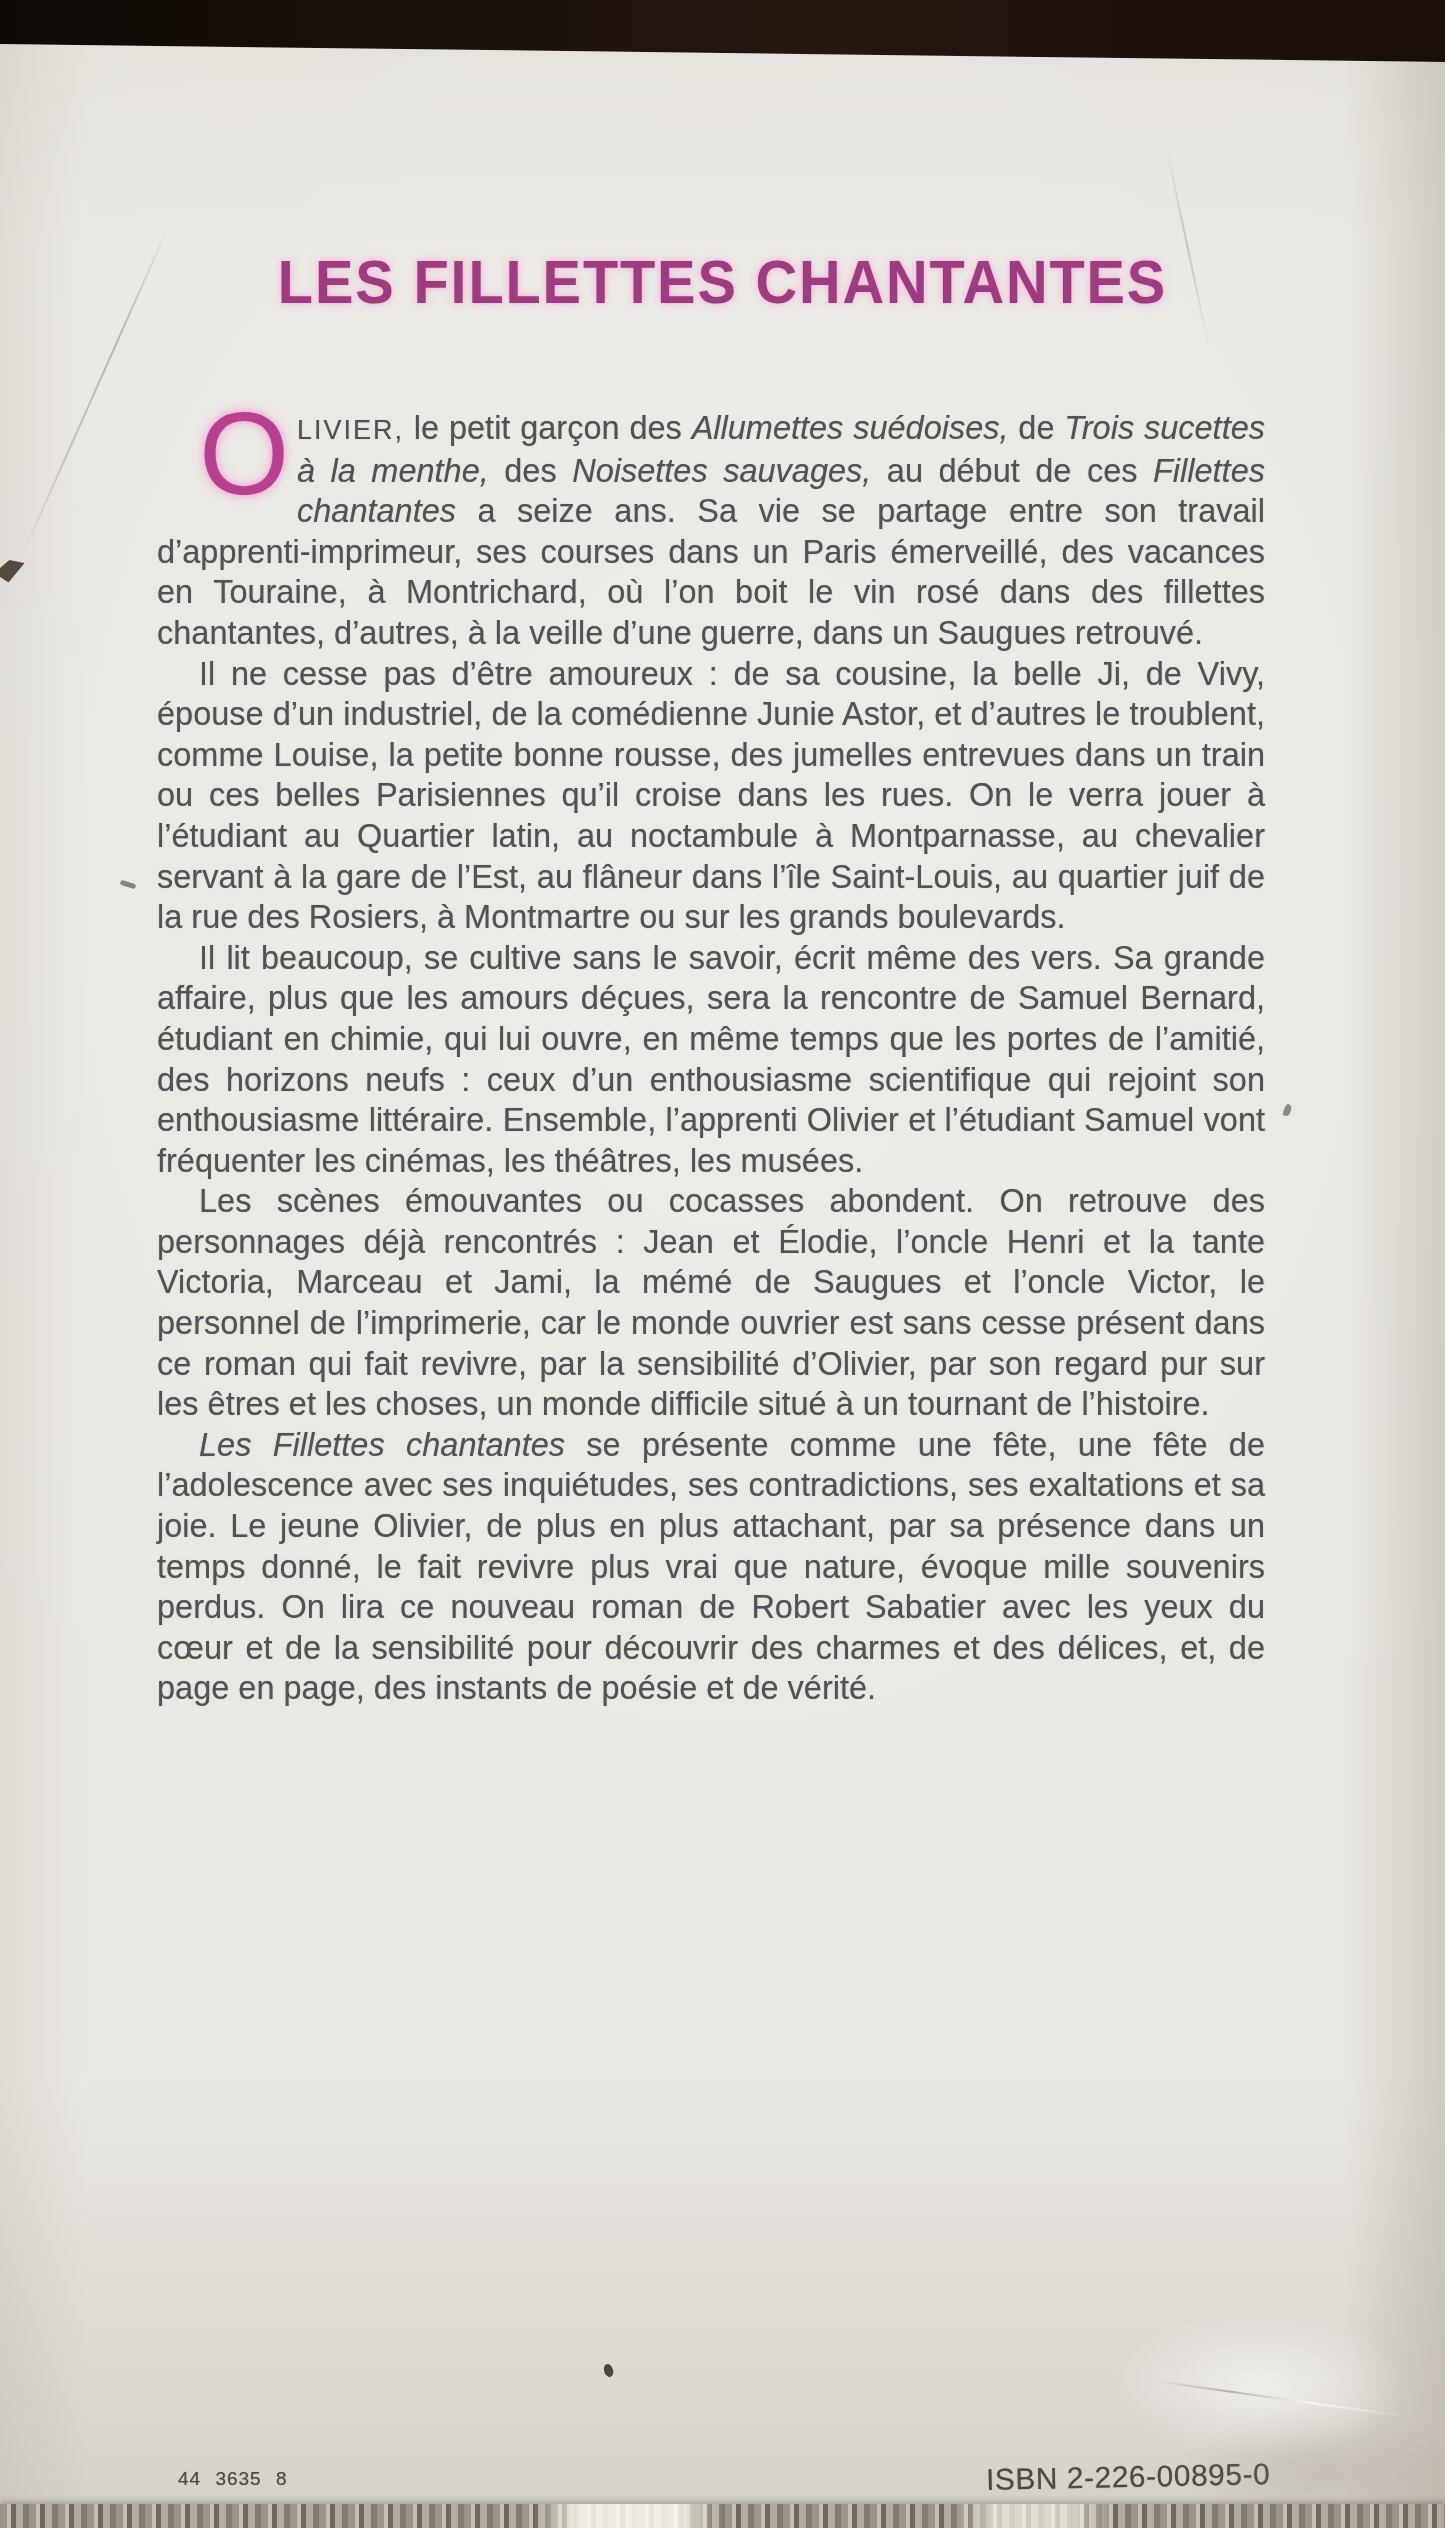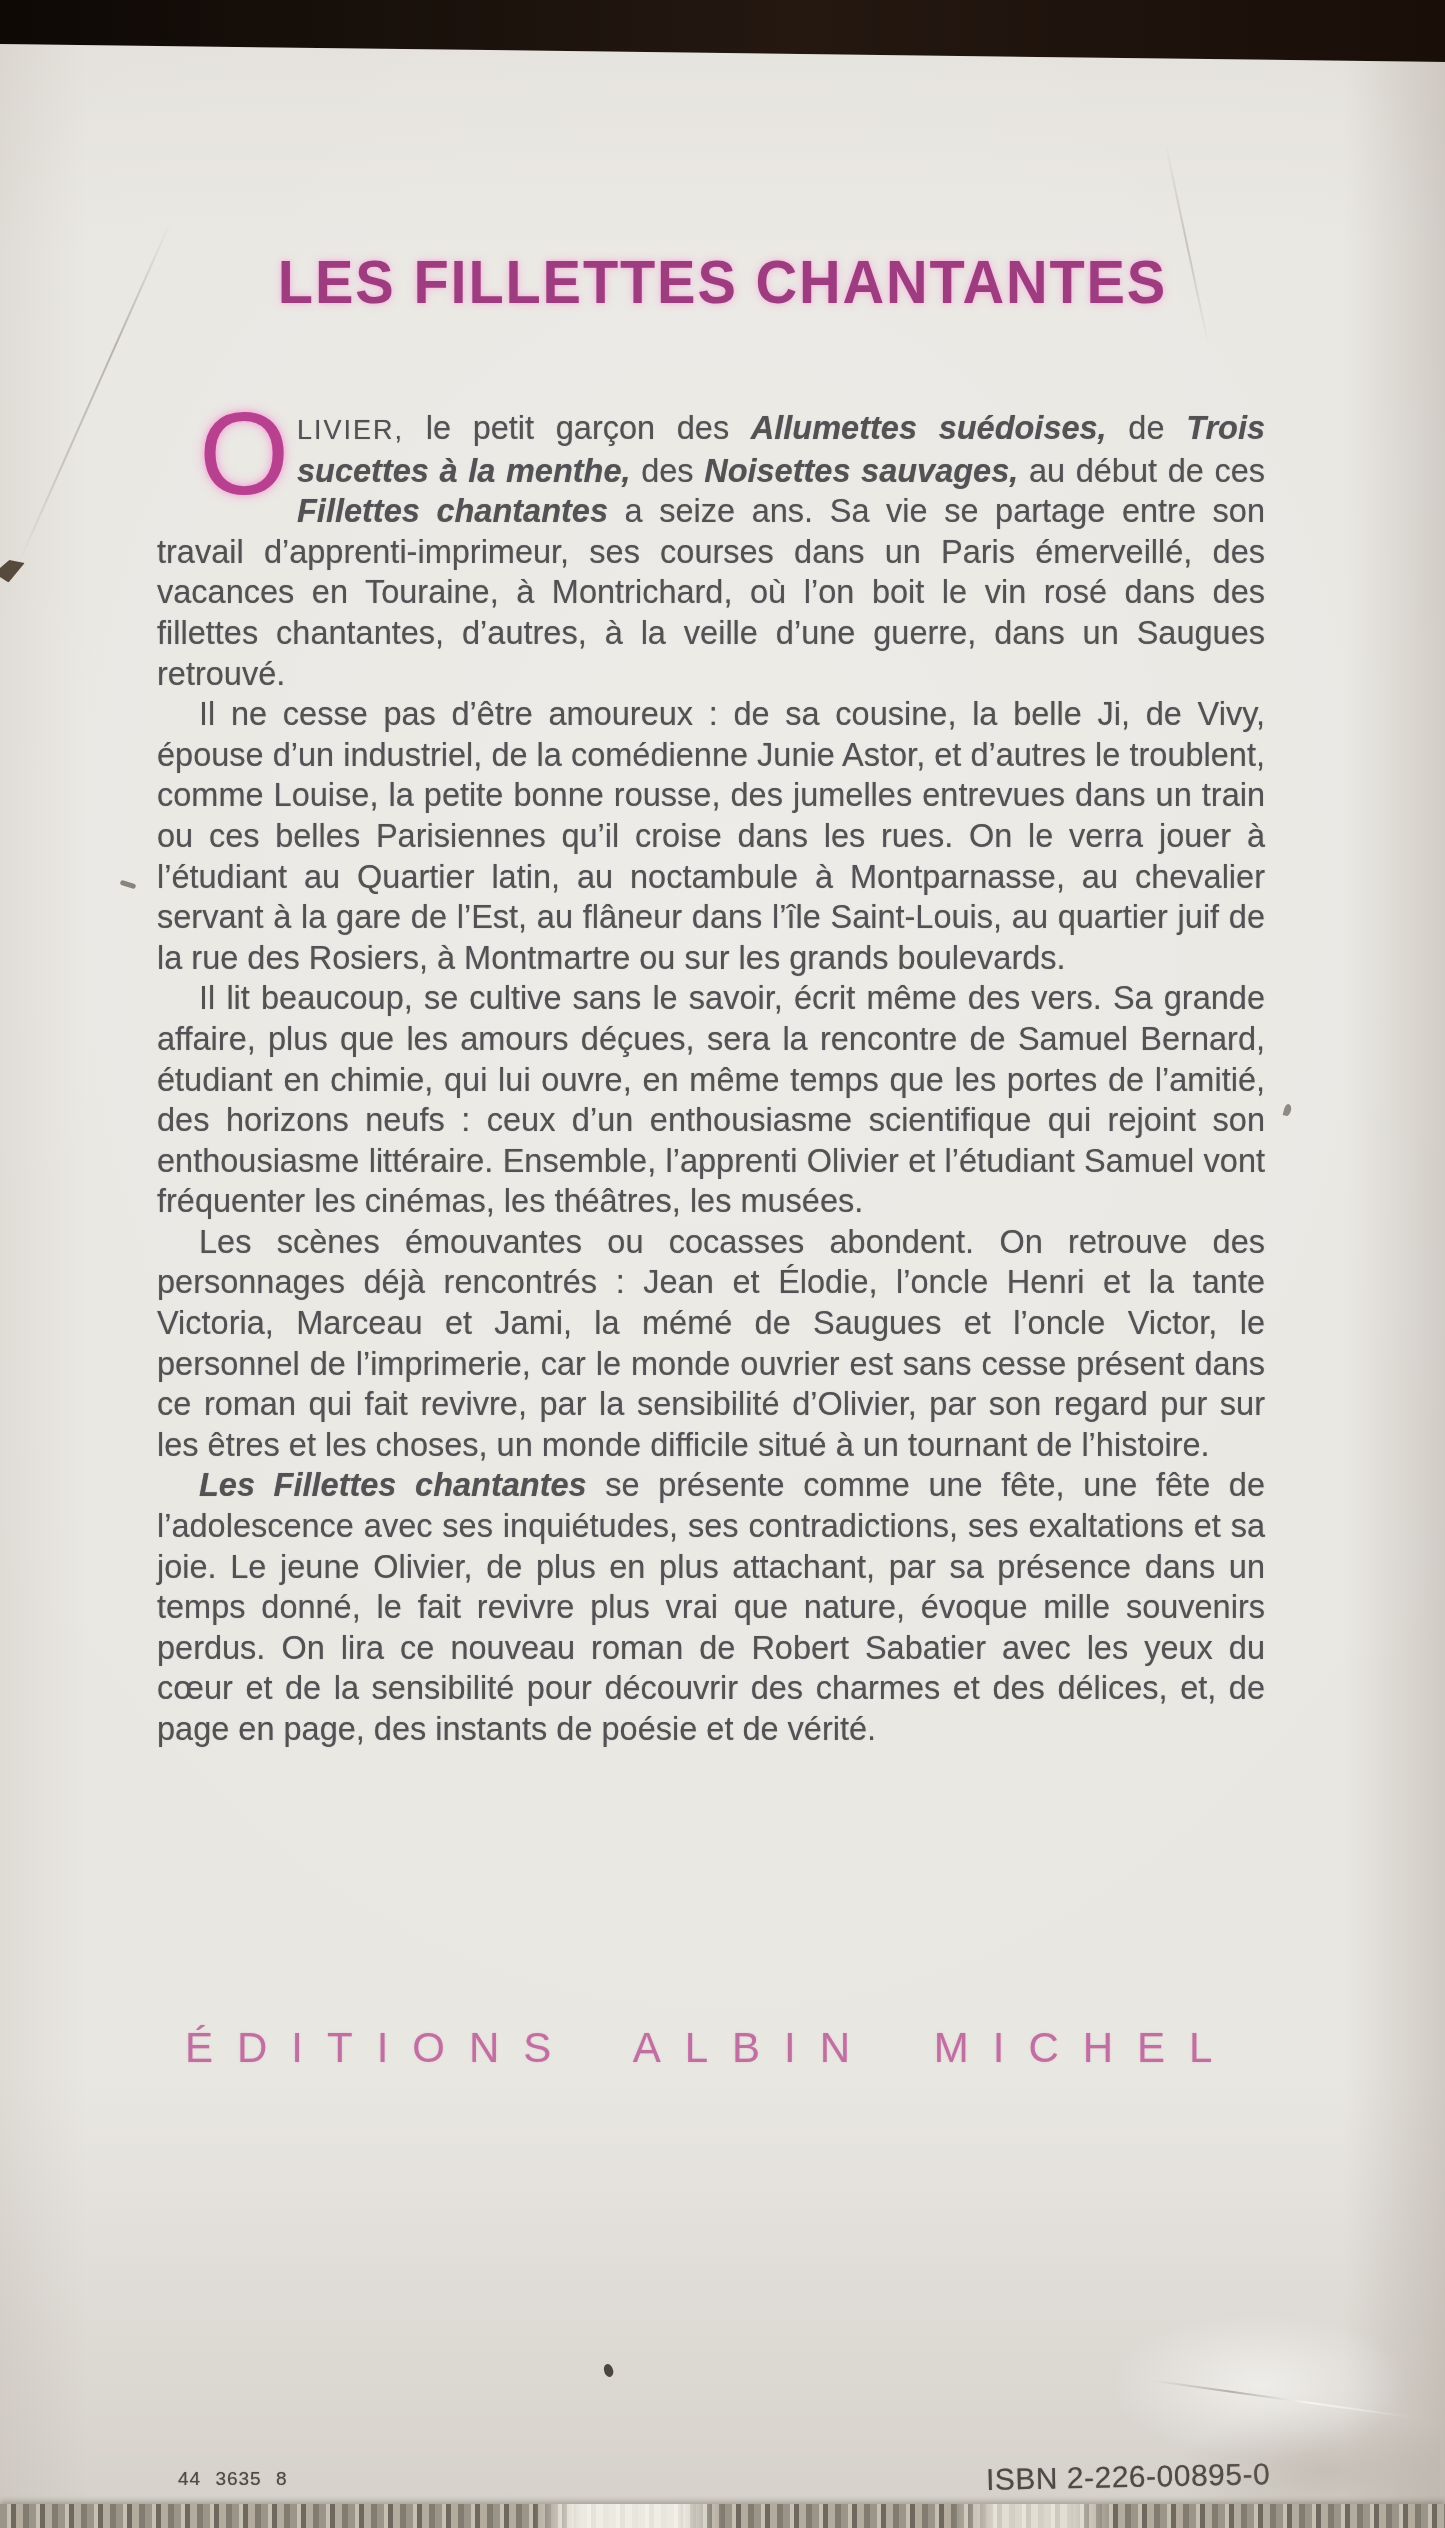--- a/index.html
+++ b/index.html
@@ -44,21 +44,21 @@
   
   .blurb{
     position:absolute;top:408px;left:157px;width:1108px;
     font-size:32.5px;line-height:40.6px;
     color:var(--c-body_text);
     text-align:justify;
     text-shadow:0 0 1px rgba(82,81,84,.5);
   }
   .blurb p{margin:0;text-indent:42px;}
   .blurb p.first{text-indent:0;}
-  .blurb i{font-style:italic;font-weight:bold;}
+  .blurb i{font-style:italic;}
   .dropcap{
     float:left;width:78px;height:84px;margin:4px 14px 0 48px;
     display:flex;align-items:center;justify-content:center;
     font-size:116px;line-height:1;font-weight:400;
     color:var(--c-dropcap);
     text-shadow:0 0 4px rgba(244,160,215,.85),0 0 12px rgba(244,160,215,.9);
   }
   .lead{font-size:27px;letter-spacing:2px;}
   
   .imprint{
@@ -140,21 +140,20 @@
   <h1 class="title">LES FILLETTES CHANTANTES</h1>
 
   <div class="blurb">
       <p class="first"><span class="dropcap">O</span><span class="lead">LIVIER,</span><span> le petit garçon des </span><i>Allumettes suédoises,</i><span> de </span><i>Trois sucettes à la menthe,</i><span> des </span><i>Noisettes sauvages,</i><span> au début de ces </span><i>Fillettes chantantes</i><span> a seize ans. Sa vie se partage entre son travail d’apprenti-imprimeur, ses courses dans un Paris émerveillé, des vacances en Touraine, à Montrichard, où l’on boit le vin rosé dans des fillettes chantantes, d’autres, à la veille d’une guerre, dans un Saugues retrouvé.</span></p>
       <p><span>Il ne cesse pas d’être amoureux : de sa cousine, la belle Ji, de Vivy, épouse d’un industriel, de la comédienne Junie Astor, et d’autres le troublent, comme Louise, la petite bonne rousse, des jumelles entrevues dans un train ou ces belles Parisiennes qu’il croise dans les rues. On le verra jouer à l’étudiant au Quartier latin, au noctambule à Montparnasse, au chevalier servant à la gare de l’Est, au flâneur dans l’île Saint-Louis, au quartier juif de la rue des Rosiers, à Montmartre ou sur les grands boulevards.</span></p>
       <p><span>Il lit beaucoup, se cultive sans le savoir, écrit même des vers. Sa grande affaire, plus que les amours déçues, sera la rencontre de Samuel Bernard, étudiant en chimie, qui lui ouvre, en même temps que les portes de l’amitié, des horizons neufs : ceux d’un enthousiasme scientifique qui rejoint son enthousiasme littéraire. Ensemble, l’apprenti Olivier et l’étudiant Samuel vont fréquenter les cinémas, les théâtres, les musées.</span></p>
       <p><span>Les scènes émouvantes ou cocasses abondent. On retrouve des personnages déjà rencontrés : Jean et Élodie, l’oncle Henri et la tante Victoria, Marceau et Jami, la mémé de Saugues et l’oncle Victor, le personnel de l’imprimerie, car le monde ouvrier est sans cesse présent dans ce roman qui fait revivre, par la sensibilité d’Olivier, par son regard pur sur les êtres et les choses, un monde difficile situé à un tournant de l’histoire.</span></p>
       <p><i>Les Fillettes chantantes</i><span> se présente comme une fête, une fête de l’adolescence avec ses inquiétudes, ses contradictions, ses exaltations et sa joie. Le jeune Olivier, de plus en plus attachant, par sa présence dans un temps donné, le fait revivre plus vrai que nature, évoque mille souvenirs perdus. On lira ce nouveau roman de Robert Sabatier avec les yeux du cœur et de la sensibilité pour découvrir des charmes et des délices, et, de page en page, des instants de poésie et de vérité.</span></p>
     </div>
 
-  <p class="imprint">ÉDITIONS ALBIN MICHEL</p>
 
   <div class="print-code">44 3635 8</div>
   <div class="isbn">ISBN 2-226-00895-0</div>
 
   <div class="crease crease-tl"></div>
   <div class="crease crease-tr"></div>
   <div class="wrinkle"></div>
   <div class="wrinkle-line"></div>
 
   <div class="speck speck-edge"></div>

